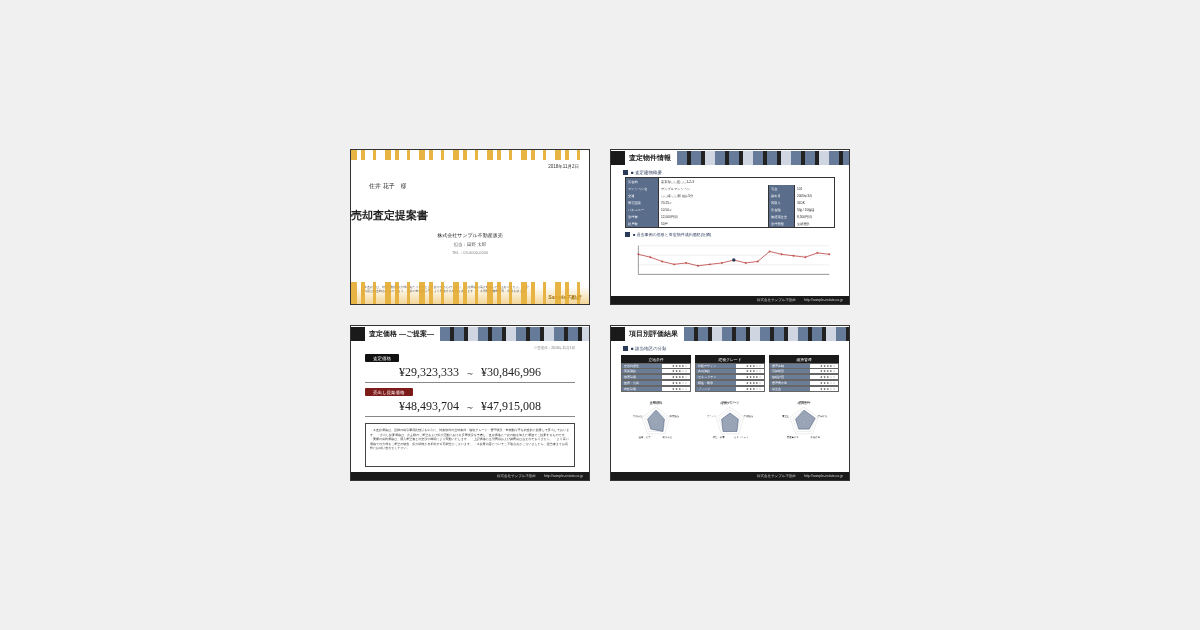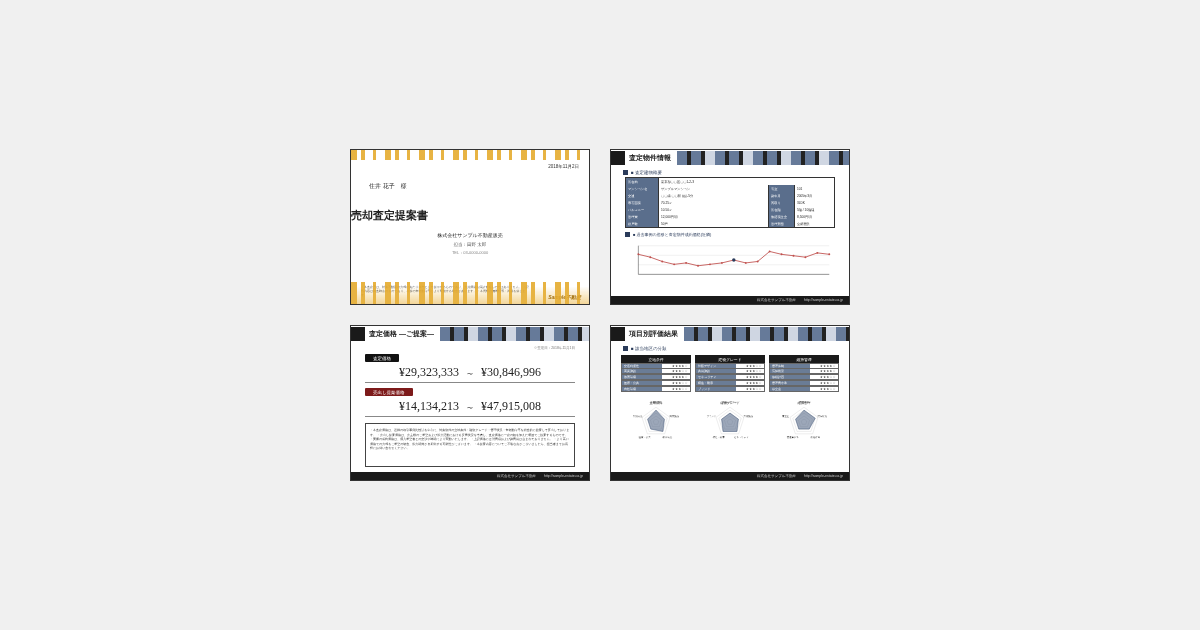--- a/index.html
+++ b/index.html
@@ -217,21 +217,21 @@
       <span class="pill">査定価格</span>
       <div class="amountrow">
         <span class="num">¥29,323,333</span>
         <span class="tilde">〜</span>
         <span class="num">¥30,846,996</span>
       </div>
     </div>
     <div class="group">
       <span class="pill red">売出し提案価格</span>
       <div class="amountrow">
-        <span class="num">¥14,134,213</span>
+        <span class="num">¥48,493,704</span>
         <span class="tilde">〜</span>
         <span class="num">¥47,915,008</span>
       </div>
     </div>
     <div class="textbox">・本査定価格は、近隣の取引事例比較法を中心に、対象物件の立地条件・建物グレード・管理状況・市場動向等を総合的に勘案して算出しております。
 ・売出し提案価格は、売主様のご希望および販売活動における反響状況を考慮し、査定価格に一定の幅を加えた範囲でご提案するものです。
 ・実際の成約価格は、購入希望者との交渉や時期により変動いたします。
 ・上記価格には消費税および諸費用は含まれておりません。
 ・より高い価格での売却をご希望の場合、販売期間が長期化する可能性がございます。
 ・本提案内容についてご不明な点がございましたら、担当者までお気軽にお問い合わせください。</div>

